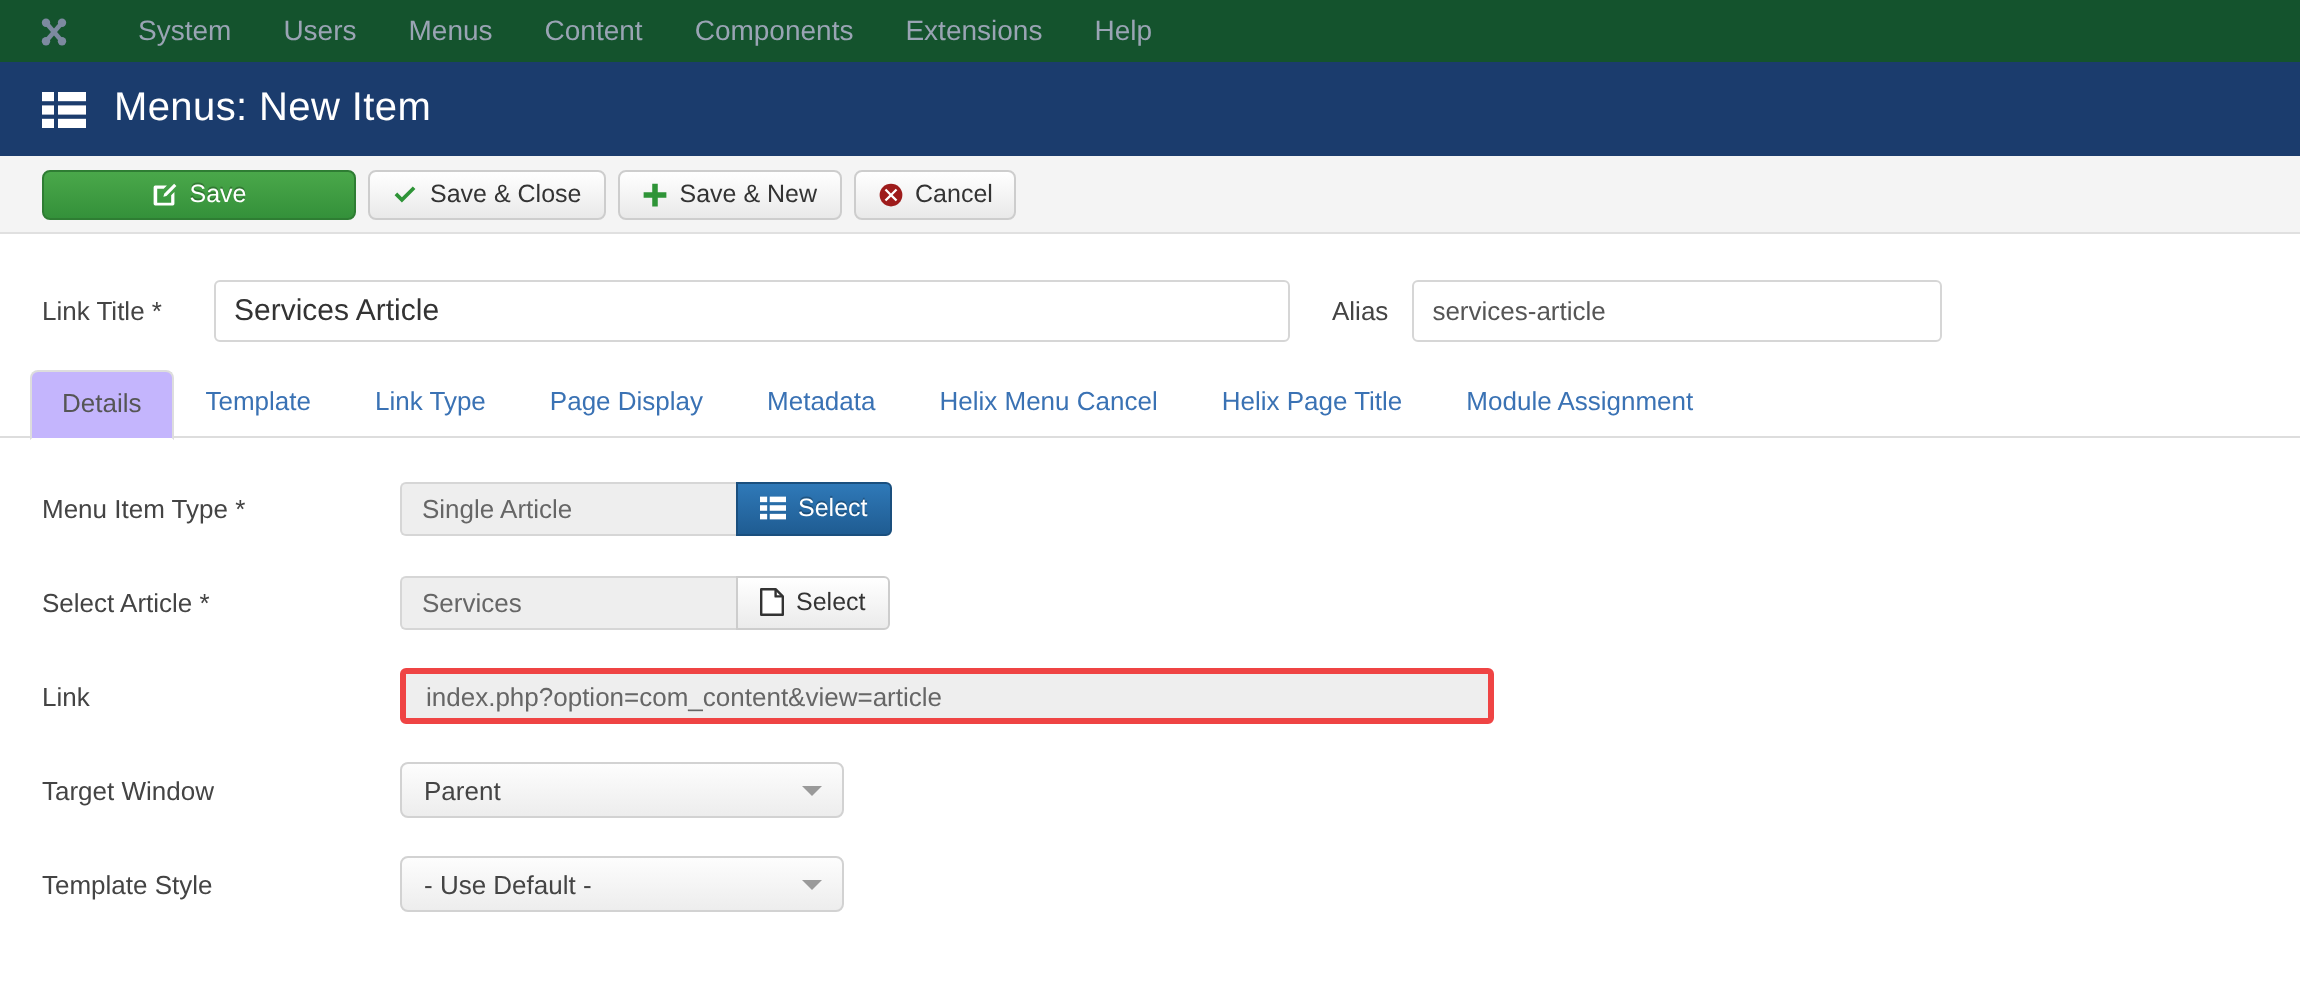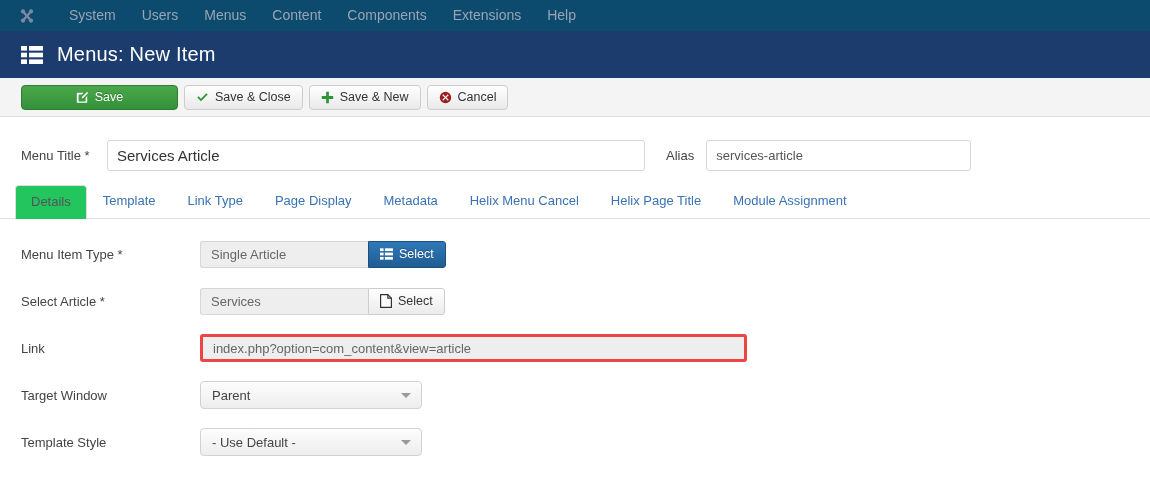--- a/index.html
+++ b/index.html
@@ -8,21 +8,21 @@
     width: 1150px; height: 500px;
     background: #ffffff;
     font-family: "Liberation Sans", sans-serif;
     -webkit-font-smoothing: antialiased;
     overflow: hidden;
   }
 
   
   .topnav {
     height: 31px;
-    background: #0c4a6e;
+    background: #14532d;
     display: flex;
     align-items: center;
     padding-left: 16px;
   }
   .joomla-logo {
     width: 22px; height: 22px;
     margin-right: 18px;
     display: flex; align-items: center; justify-content: center;
   }
   .topnav-item {
@@ -151,21 +151,21 @@
     color: #3a72b4;
     padding: 8px 15px 9px 15px;
     cursor: pointer;
     border: 1px solid transparent;
     border-radius: 4px 4px 0 0;
     line-height: 16px;
     white-space: nowrap;
   }
   .tab.active {
     color: #555555;
-    background: #22c55e;
+    background: #c4b5fd;
     border-color: #dddddd;
     border-bottom-color: #ffffff;
     margin-bottom: -1px;
   }
 
   
   .fields { padding: 22px 0 0 21px; }
   .field-row {
     display: flex;
     align-items: center;
@@ -333,21 +333,21 @@
       </svg>
     </span>
     <span>Cancel</span>
   </div>
 
 </div>
 
 <div class="content">
 
   <div class="title-row">
-    <div class="label-inline menu-title-label">Menu Title *</div>
+    <div class="label-inline menu-title-label">Link Title *</div>
     <input class="input-text menu-title-input" type="text" value="Services Article" style="">
     <div class="label-inline alias-label">Alias</div>
     <input class="input-text alias-input" type="text" value="services-article" style="">
   </div>
 
   <div class="tabs">
     <div class="tabs-underline"></div>
     <div class="tab-list">
       <div class="tab active"><span>Details</span></div>
       <div class="tab"><span>Template</span></div>

